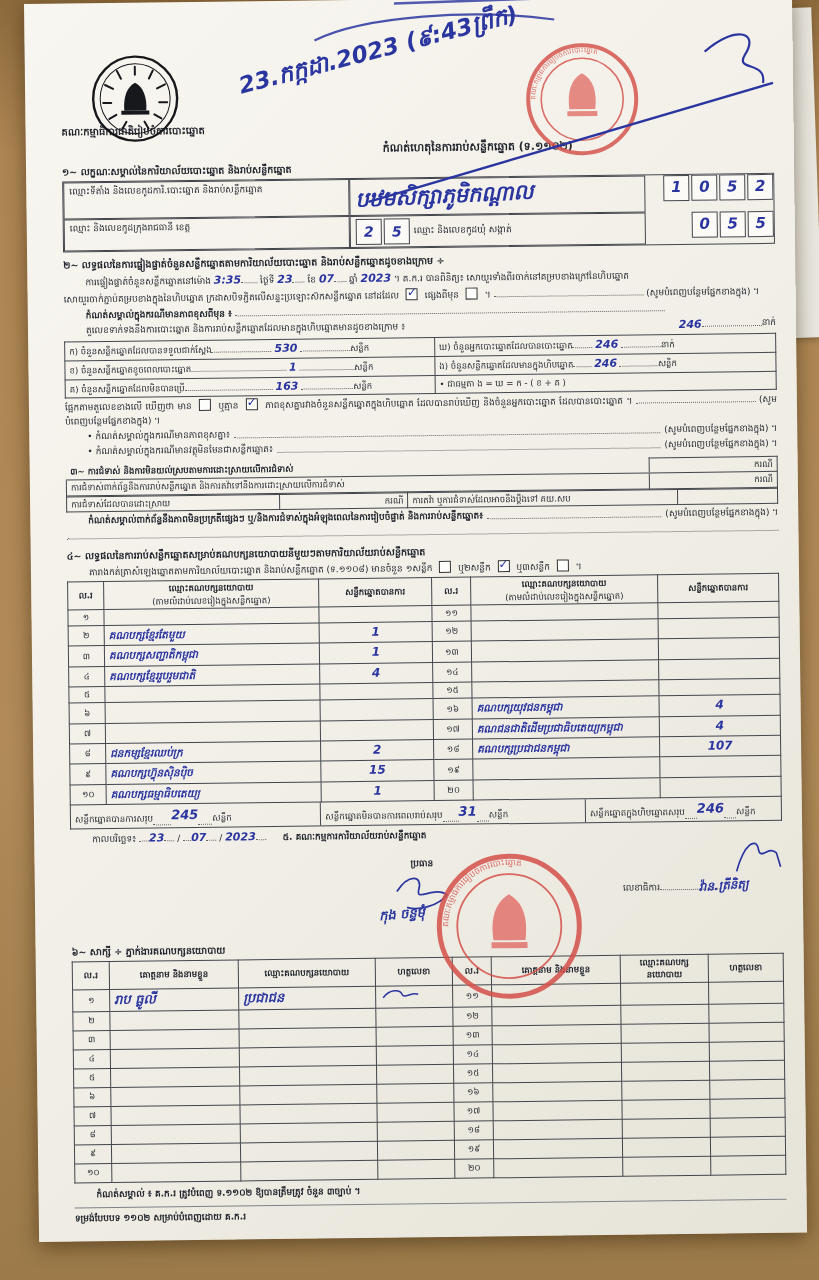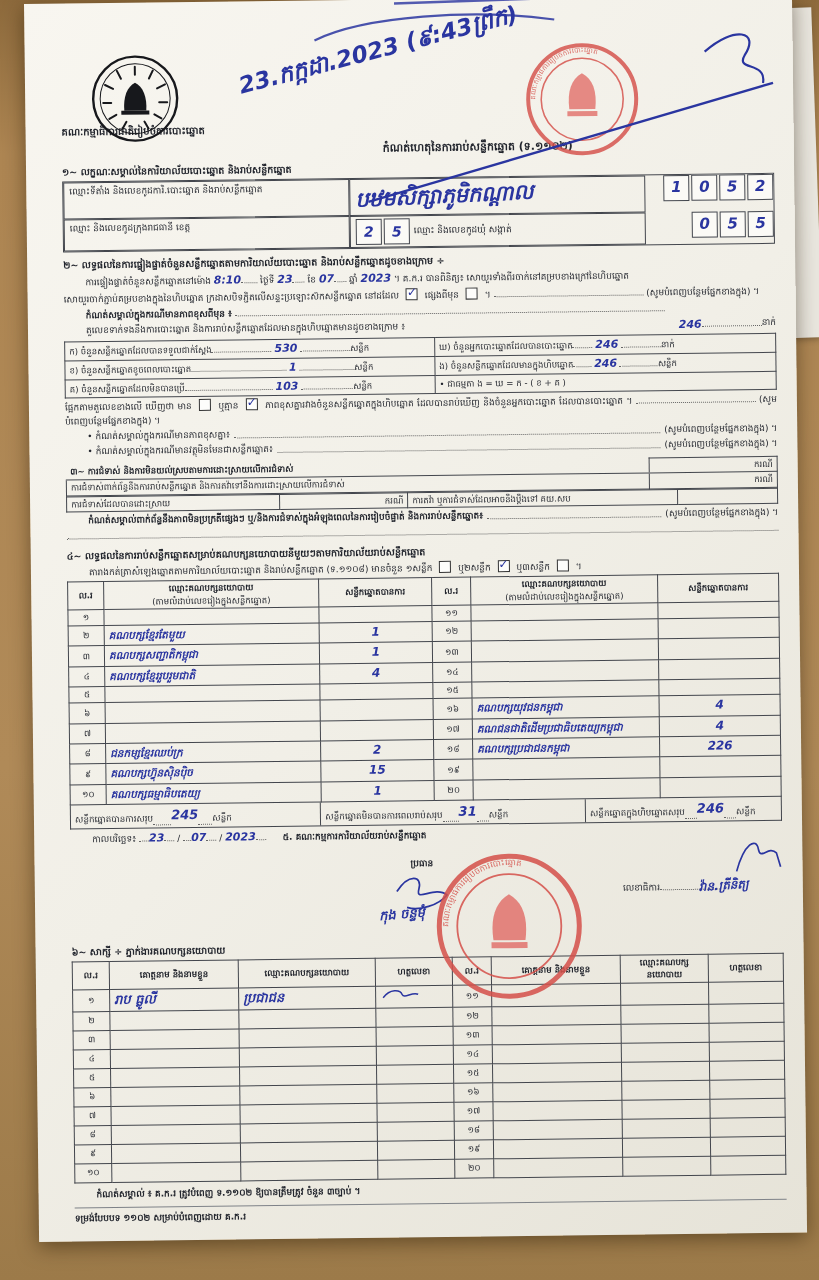--- a/index.html
+++ b/index.html
@@ -111,21 +111,21 @@
           </span>
           <span class="digitbox">
             <span class="hand" style="font-size: 15px;">5</span>
           </span>
         </div>
     </div>
 
     <div class="sechead b">២~ លទ្ធផលនៃការផ្ទៀងផ្ទាត់ចំនួនសន្លឹកឆ្នោតតាមការិយាល័យបោះឆ្នោត និងរាប់សន្លឹកឆ្នោតដូចខាងក្រោម ÷</div>
     <div class="para indent">
       <span>ការផ្ទៀងផ្ទាត់ចំនួនសន្លឹកឆ្នោតនៅម៉ោង</span>
-      <span class="hand hv">8:10</span><span class="dotfill" style="width:16px;"></span>
+      <span class="hand hv">3:35</span><span class="dotfill" style="width:16px;"></span>
       <span>ថ្ងៃទី</span>
       <span class="hand hv">23</span><span class="dotfill" style="width:12px;"></span>
       <span>ខែ</span>
       <span class="hand hv">07</span><span class="dotfill" style="width:12px;"></span>
       <span>ឆ្នាំ</span>
       <span class="hand hv">2023</span>
       <span>។ គ.ក.រ បានពិនិត្យ៖ សោយួរទាំងពីរចាក់នៅគម្របខាងក្រៅនៃហិបឆ្នោត</span>
     </div>
     <div class="para">
       <span>សោយួរចាក់ភ្ជាប់គម្របខាងក្នុងនៃហិបឆ្នោត ក្រដាសបិទភ្ជិតលើសន្ទះប្រឡោះស៊កសន្លឹកឆ្នោត នៅដដែល</span>
@@ -169,21 +169,21 @@
         </td>
         <td>
           <span>ង) ចំនួនសន្លឹកឆ្នោតដែលមានក្នុងហិបឆ្នោត</span><span class="dotfill" style="width:18px;"></span>
           <span class="hand hv">246</span>
           <span class="dotfill" style="width:38px;"></span><span>សន្លឹក</span>
         </td>
       </tr>
       <tr>
         <td>
           <span>គ) ចំនួនសន្លឹកឆ្នោតដែលមិនបានប្រើ</span><span class="dotfill" style="width:88px;"></span>
-          <span class="hand hv">103</span>
+          <span class="hand hv">163</span>
           <span class="dotfill" style="width:52px;"></span><span>សន្លឹក</span>
         </td>
         <td>
           <span>• ជាធម្មតា ង = ឃ = ក - ( ខ + គ )</span>
         </td>
       </tr>
     </tbody>
       </table>
     <div class="para">
       <span>ផ្អែកតាមតួលេខខាងលើ ឃើញថា មាន</span>
@@ -318,21 +318,21 @@
             <td class="noc">១៧</td>
             <td><span class="hand" style="font-size: 10.5px;">គណជនជាតិដើមប្រជាធិបតេយ្យកម្ពុជា</span></td>
             <td class="vc"><span class="hand" style="font-size: 12px;">4</span></td>
           </tr>
           <tr style="height: 16px;">
             <td class="noc">៨</td>
             <td><span class="hand" style="font-size: 10.5px;">ជនកម្សខ្មែរឈប់ក្រ</span></td>
             <td class="vc"><span class="hand" style="font-size: 12px;">2</span></td>
             <td class="noc">១៨</td>
             <td><span class="hand" style="font-size: 10.5px;">គណបក្សប្រជាជនកម្ពុជា</span></td>
-            <td class="vc"><span class="hand" style="font-size: 12px;">226</span></td>
+            <td class="vc"><span class="hand" style="font-size: 12px;">107</span></td>
           </tr>
           <tr style="height: 16px;">
             <td class="noc">៩</td>
             <td><span class="hand" style="font-size: 10.5px;">គណបក្សហ៊្វុនស៊ិនប៉ិច</span></td>
             <td class="vc"><span class="hand" style="font-size: 12px;">15</span></td>
             <td class="noc">១៩</td>
             <td><span class="hand" style="font-size: 10.5px;"></span></td>
             <td class="vc"><span class="hand" style="font-size: 12px;"></span></td>
           </tr>
           <tr style="height: 16px;">

